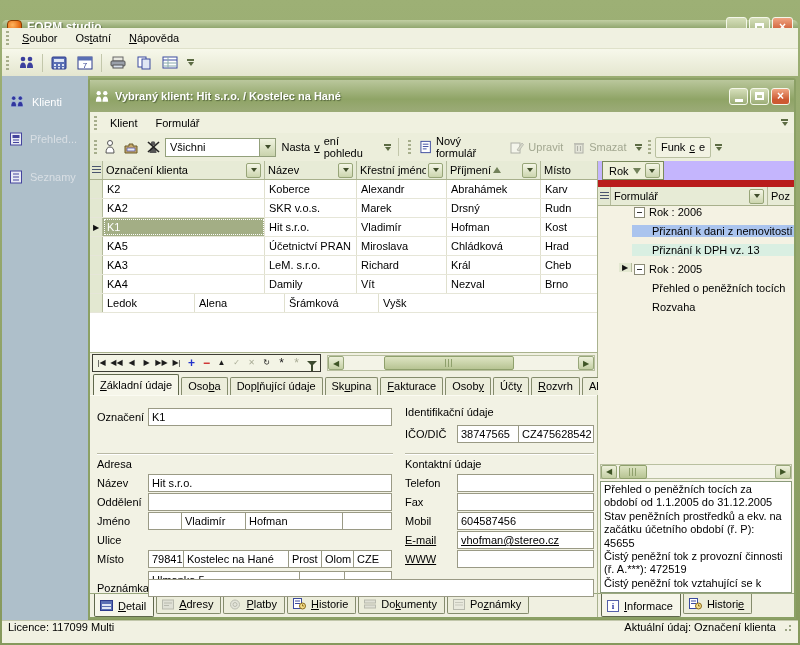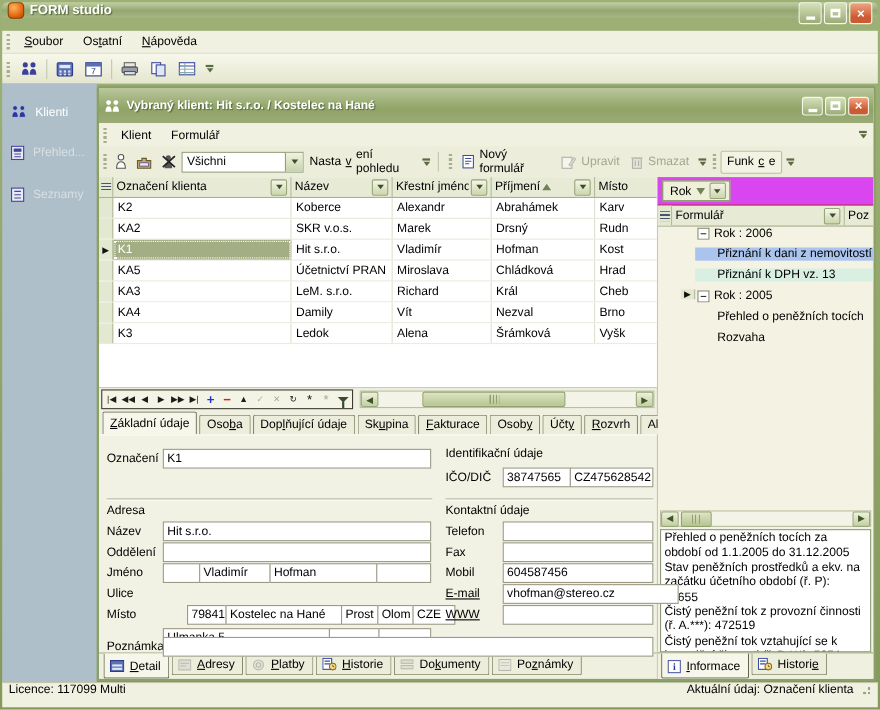--- a/index.html
+++ b/index.html
@@ -1,23 +1,23 @@
 <!DOCTYPE html>
 <html><head>
 <meta charset="utf-8">
 <style>
   * { margin:0; padding:0; box-sizing:border-box; }
   html,body { width:800px; height:645px; }
   body { font-family:"Liberation Sans", sans-serif; font-size:11px; color:#000; background:#90a46c; }
   #root { position:relative; width:800px; height:645px; background:linear-gradient(#9db075,#86995d); overflow:hidden; }
 
   
-  .titlebar { position:absolute; left:2px; top:2px; width:796px; height:14px;
+  .titlebar { position:absolute; left:2px; top:20px; width:796px; height:14px;
     background:linear-gradient(#c2cfa4,#93a871 55%,#a7b584); border-radius:5px 5px 0 0;
-    display:flex; gap:5px; padding:0 5px; }
+    display:flex; align-items:center; gap:5px; padding:0 5px; }
   .app-logo { width:15px; height:15px; border-radius:4px;
     background:radial-gradient(circle at 35% 30%, #ffb55e, #e66a12 60%, #b34a08); border:1px solid #8a3d00; }
   .titlebar .title { color:#fff; font-weight:bold; font-size:12px; text-shadow:1px 1px 1px #55663c; }
   .winbtns { margin-left:auto; display:flex; gap:2px; }
   .winbtn { width:21px; height:20px; border:1px solid #f4f7ea; border-radius:3px;
     background:linear-gradient(#d6dfba,#9cad77); color:#fff; font-weight:bold; font-size:10px;
     display:flex; align-items:center; justify-content:center; line-height:1; }
   .winbtn.close { background:linear-gradient(#f0a582,#cd5a32 70%); font-size:12px; }
   .winbtn.min span { display:block; width:8px; height:3px; background:#fff; margin-top:9px; }
   .winbtn.max span { display:block; width:9px; height:8px; border:2px solid #fff; border-top-width:3px; }
@@ -133,22 +133,22 @@
   .frm-label.r { left:315px; }
   .sect-hdr { position:absolute; white-space:nowrap; }
   .hr { position:absolute; height:1px; background:#b9b9a5; box-shadow:0 1px 0 #ffffff; }
   .frow { position:absolute; display:flex; }
   .cell { height:18px; border:1px solid #9a9a85; background:#fff; padding:0 3px; display:flex; align-items:center;
     white-space:nowrap; overflow:hidden; }
   .cell + .cell { margin-left:-1px; }
   .lnk { text-decoration:underline; }
 
   
-  .groupbar { height:26px; flex:0 0 26px; background:#d946ef; display:flex; align-items:center; padding:3px 4px;
-    border-bottom:1px solid #b91c1c; }
+  .groupbar { height:26px; flex:0 0 26px; background:#c4b5fd; display:flex; align-items:center; padding:3px 4px;
+    border-bottom:7px solid #b91c1c; }
   .rok-chip { display:flex; align-items:center; gap:4px; background:#eef0da; border:1px solid #7a8a5c;
     height:19px; padding:0 3px 0 6px; }
   .rok-dd { width:15px; height:15px; background:linear-gradient(#f4f6e6,#ccd5ae); border:1px solid #97a578;
     border-radius:2px; display:flex; align-items:center; justify-content:center; }
   .flist-header { height:19px; flex:0 0 19px; display:flex; background:#e7ebd6; border-bottom:1px solid #a8b08c; }
   .f-row { height:19px; flex:0 0 19px; display:flex; align-items:flex-start;margin-left:21px; }
   .f-content { flex:1; display:flex; align-items:center; gap:4px; padding:0 2px; overflow:hidden; white-space:nowrap; }
   .f-content.indent { padding-left:20px; }
   .f-content.selblue { background:#aac4ee; }
   .f-content.selmint { background:#d9efe2; }
@@ -488,21 +488,20 @@
           <div class="grid-row">
             <span class="g-marker"></span>
             <span class="g-cell w0">KA4</span>
               <span class="g-cell w1">Damily</span>
               <span class="g-cell w2">Vít</span>
               <span class="g-cell w3">Nezval</span>
               <span class="g-cell w4">Brno</span>
           </div>
           <div class="grid-row">
             <span class="g-marker"></span>
-            <span class="g-cell w0">K3</span>
               <span class="g-cell w1">Ledok</span>
               <span class="g-cell w2">Alena</span>
               <span class="g-cell w3">Šrámková</span>
               <span class="g-cell w4">Vyšk</span>
           </div>
           <div class="grid-filler"></div>
         </div>
 
         <div class="navrow">
           <span class="navbox">
@@ -574,21 +573,21 @@
           </div>
 
           <span class="frm-label" style="top:138px">Ulice</span>
           <div class="frow" style="left:58px; top:135px; width:244px;margin-top:40px;">
             <span class="cell" style="width:152px">Ulmanka 5</span>
             <span class="cell" style="width:46px"></span>
             <span class="cell" style="flex:1"></span>
           </div>
 
           <span class="frm-label" style="top:157px">Místo</span>
-          <div class="frow" style="left:58px; top:154px; width:244px;margin-left:22px;">
+          <div class="frow" style="left:58px; top:154px; width:244px;">
             <span class="cell" style="width:36px">79841</span>
             <span class="cell" style="width:106px">Kostelec na Hané</span>
             <span class="cell" style="width:34px">Prost</span>
             <span class="cell" style="width:33px">Olom</span>
             <span class="cell" style="flex:1">CZE</span>
           </div>
 
           <span class="frm-label" style="top:186px">Poznámka</span>
           <div class="frow" style="left:58px; top:183px; width:446px;">
             <span class="cell" style="flex:1"></span>
@@ -610,21 +609,21 @@
           </div>
           <span class="frm-label r" style="top:100px">Fax</span>
           <div class="frow" style="left:367px; top:97px; width:137px;">
             <span class="cell" style="flex:1"></span>
           </div>
           <span class="frm-label r" style="top:119px">Mobil</span>
           <div class="frow" style="left:367px; top:116px; width:137px;">
             <span class="cell" style="flex:1">604587456</span>
           </div>
           <span class="frm-label r lnk" style="top:138px">E-mail</span>
-          <div class="frow" style="left:367px; top:135px; width:160px;">
+          <div class="frow" style="left:367px; top:135px; width:137px;text-decoration:underline;">
             <span class="cell" style="flex:1">vhofman@stereo.cz</span>
           </div>
           <span class="frm-label r lnk" style="top:157px">WWW</span>
           <div class="frow" style="left:367px; top:154px; width:137px;">
             <span class="cell" style="flex:1"></span>
           </div>
         </div>
 
         <div class="btabs">
           <span class="btab active">

